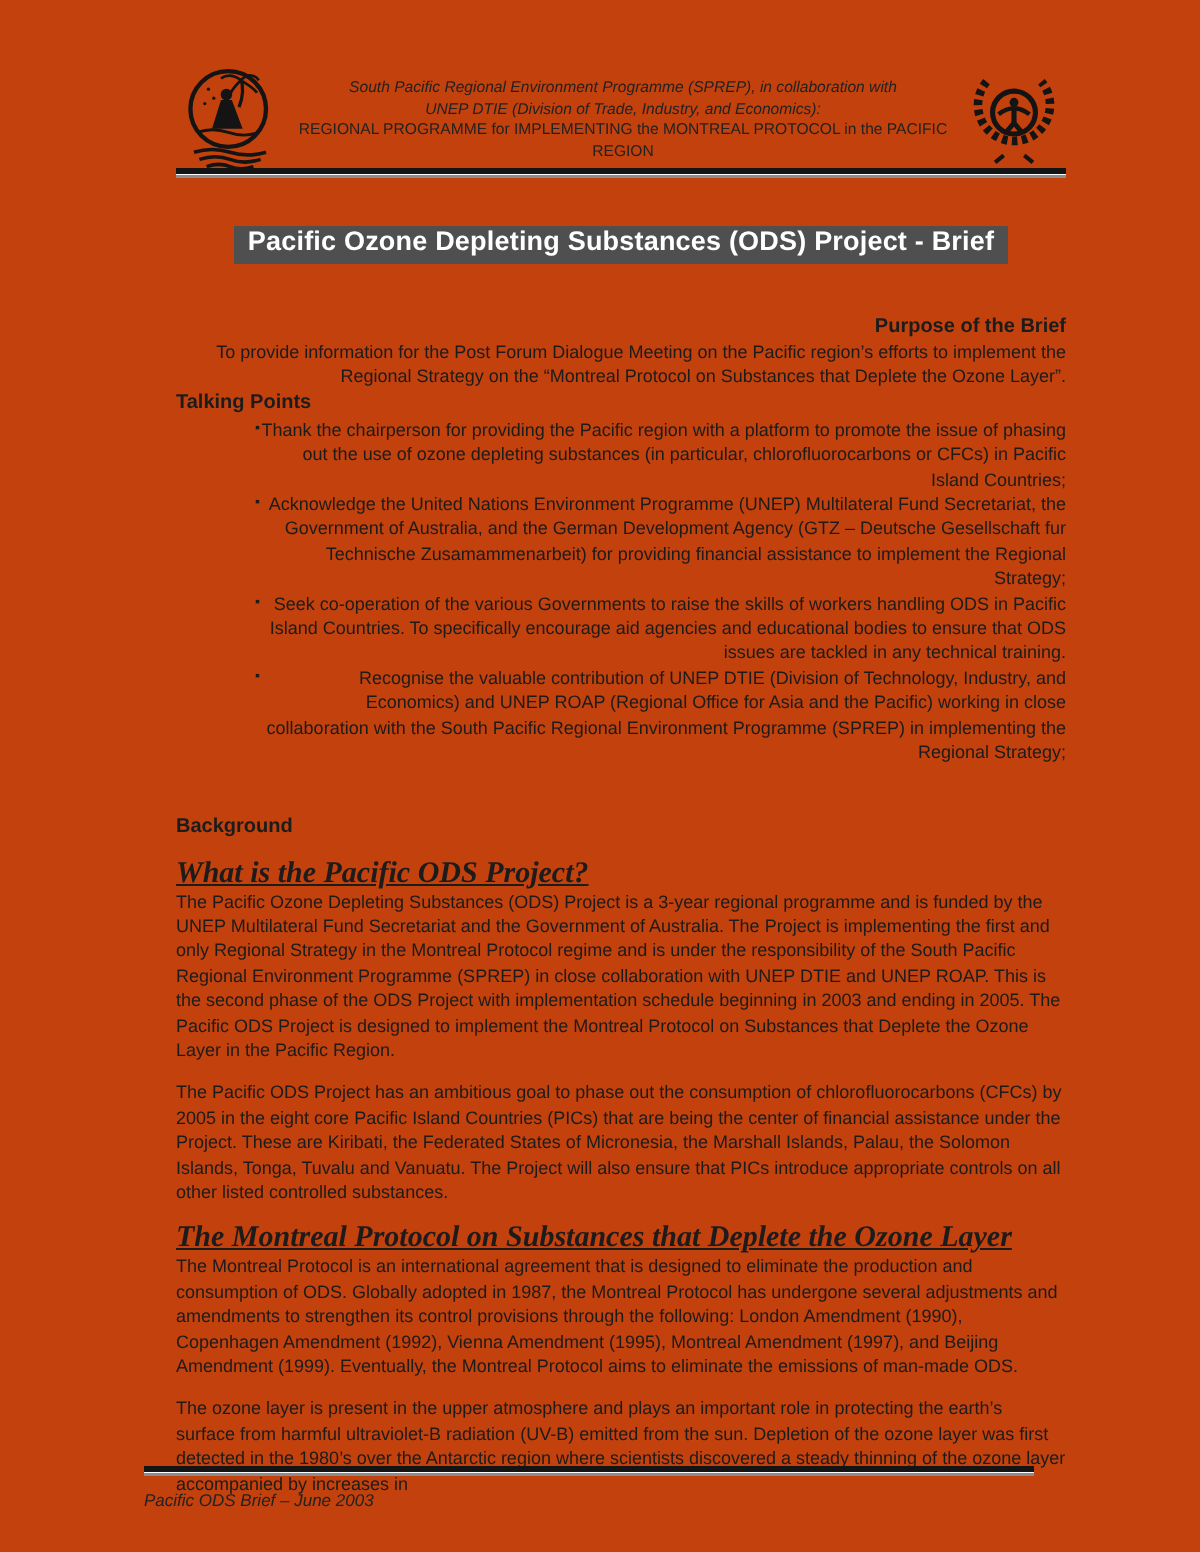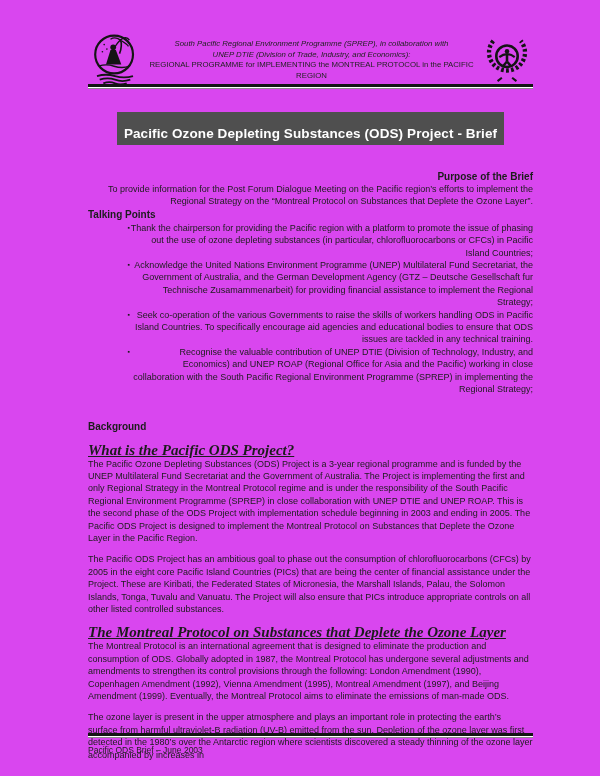--- a/index.html
+++ b/index.html
@@ -1,37 +1,37 @@
 <!DOCTYPE html>
 <html><head>
 <meta charset="utf-8">
 <style>
   html,body{margin:0;padding:0;background:#ffffff;}
   .page{
     position:relative;
     width:600px;height:776px;
-    background:#d946ef;
+    background:#c2410c;
     font-family:"Liberation Sans",sans-serif;
     color:#1c1c1c;
     overflow:hidden;
   }
   .content{position:absolute;left:88px;top:0;width:445px;}
   
   .header{display:flex;align-items:flex-start;justify-content:space-between;margin-top:32px;}
   .header-text{flex:1;text-align:center;font-size:7.8px;line-height:10.5px;padding-top:7px;color:#222;}
   .header-text .it{font-style:italic;}
   .logo{flex:0 0 auto;}
   .hrule{height:5px;margin-top:-2px;background:linear-gradient(#141414 0 62%, #ffffff 62% 70%, #8c8c8c 70% 100%);}
   
   .title-wrap{text-align:center;margin-top:23px;}
   .title-bar{
     display:inline-block;
     background:#4f4f4f;color:#ffffff;
     font-weight:bold;font-size:13.5px;
-    padding:14px 7px 4px 7px;
+    padding:0 7px 4px 7px;
     letter-spacing:0.1px;
   }
   
   .sec-h{font-weight:bold;font-size:10px;line-height:13px;}
   p.body, .tp-text{font-size:9px;line-height:12.4px;}
   p.body{margin:0;}
   .purpose{margin-top:25px;text-align:right;}
   .talking{}
   .background{margin-top:24px;}
   ul.tp-list{list-style:none;margin:1px 0 0 0;padding:0 0 0 26px;text-align:right;}
@@ -42,21 +42,21 @@
   .subsec-h{
     font-family:"Liberation Serif",serif;
     font-style:italic;font-weight:bold;
     font-size:15px;line-height:14px;
     text-decoration:underline;
     margin-top:10px;
   }
   .subsec p.body{margin-top:1px;}
   .subsec p.body + p.body{margin-top:9px;}
   
-  .footer{position:absolute;left:88px;top:733px;width:445px;}
+  .footer{position:absolute;left:72px;top:733px;width:445px;font-style:italic;}
   .frule{height:5px;background:linear-gradient(#141414 0 58%, #ffffff 58% 72%, #8c8c8c 72% 100%);}
   .footer-text{font-size:8.5px;margin-top:7px;color:#222;}
 </style>
 </head>
 <body>
 
 <div class="page">
   <div class="content">
 
     <div class="header">

